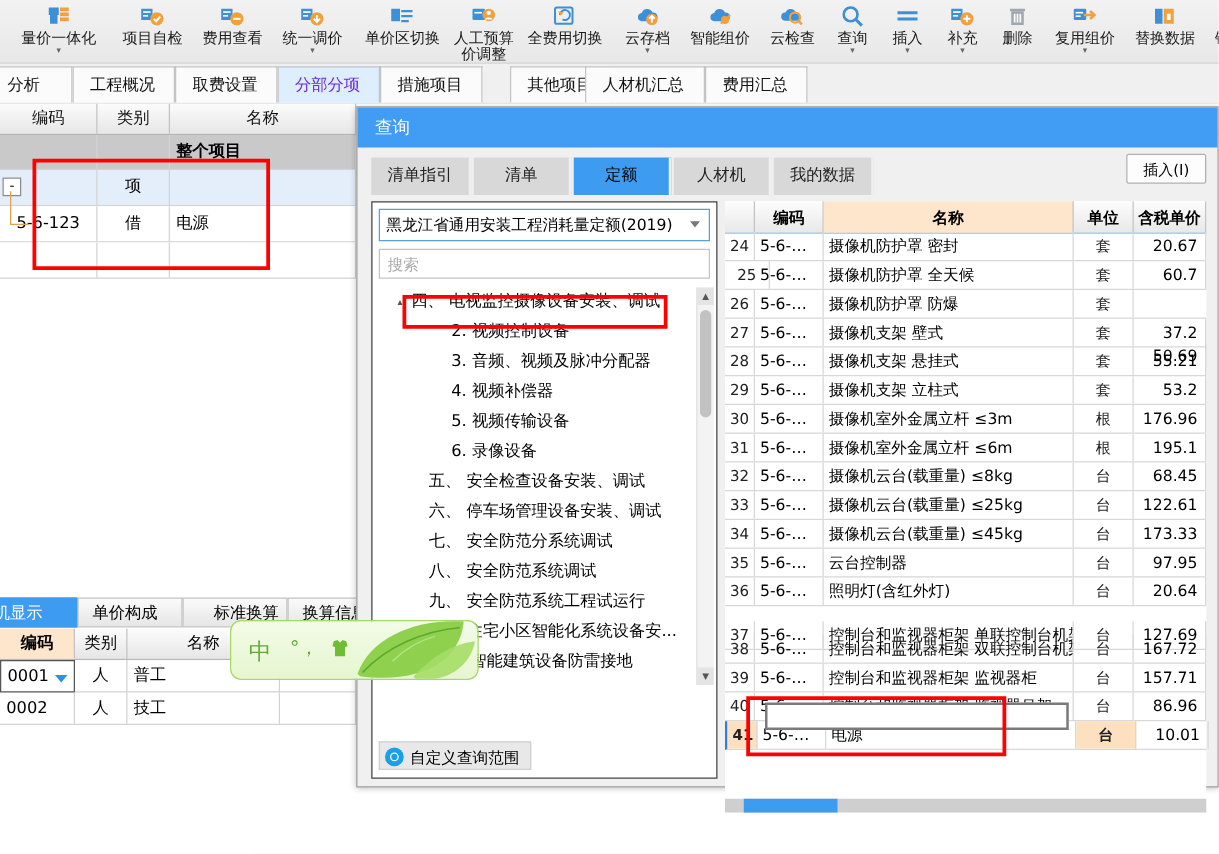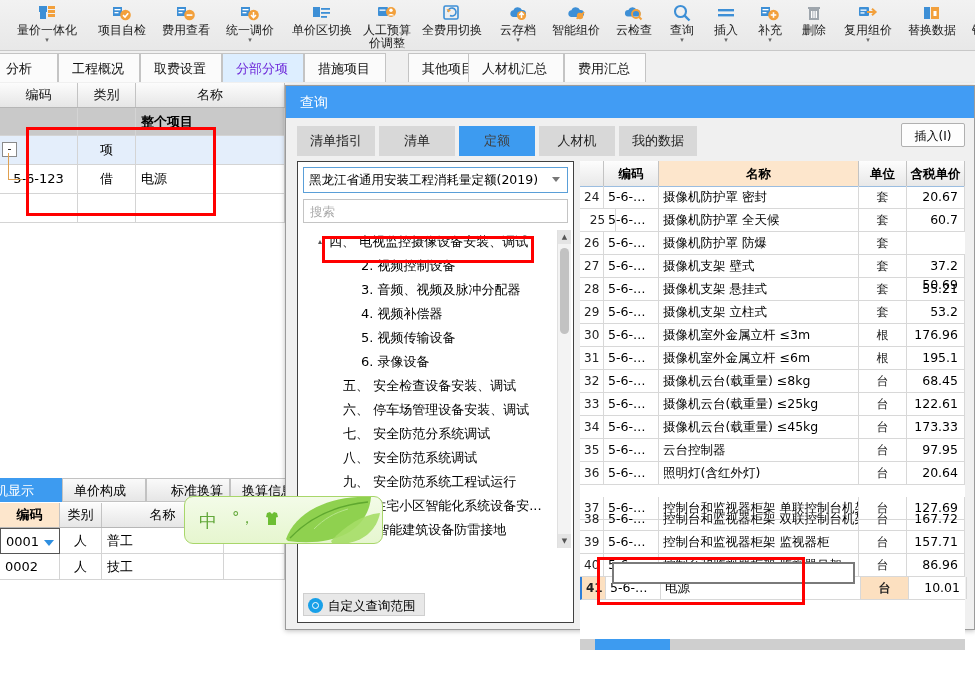--- a/index.html
+++ b/index.html
@@ -48,21 +48,21 @@
 
   
   .dlg{position:absolute;left:285px;top:85px;width:690px;height:545px;background:#f0f0f0;
     border:1px solid #9b9b9b;box-sizing:border-box;box-shadow:0 1px 5px rgba(0,0,0,.25);z-index:30;}
   .dlg-title{height:32px;background:#419cf4;color:#fff;font-size:14px;line-height:32px;padding-left:14px;}
   .dlg-body{position:absolute;left:0;top:32px;width:100%;height:513px;}
 
   .dtabs{position:absolute;left:11px;top:8px;height:30px;}
   .dtab{position:absolute;top:0;height:30px;line-height:30px;text-align:center;font-size:13px;
     background:#d8d8d8;color:#222;box-sizing:border-box;border-right:2px solid #f0f0f0;}
-  .dtab.sel{background:#3d9bf0;color:#404040;}
+  .dtab.sel{background:#3d9bf0;color:#000000;}
   .ins-btn{position:absolute;right:9px;top:5px;width:64px;height:24px;line-height:24px;text-align:center;
     font-size:12px;background:#fdfdfd;border:1px solid #b0b0b0;border-radius:2px;box-sizing:border-box;}
 
   .leftpane{position:absolute;left:11px;top:43px;width:277px;height:462px;background:#fff;border:1px solid #404040;box-sizing:border-box;}
   .combo{position:absolute;left:5px;top:5px;width:265px;height:26px;border:1px solid #5a9fd8;background:#fff;box-sizing:border-box;}
   .combo span{position:absolute;left:5px;top:4px;font-size:12.5px;white-space:nowrap;}
   .combo .car{position:absolute;right:7px;top:9px;width:0;height:0;border-left:4px solid transparent;border-right:4px solid transparent;border-top:5px solid #777;}
   .srch{position:absolute;left:5px;top:37px;width:265px;height:24px;border:1px solid #c4c4c4;background:#fff;box-sizing:border-box;}
   .srch span{position:absolute;left:6px;top:4px;font-size:12.5px;color:#aaa;}
   .tree{position:absolute;left:5px;top:68px;width:265px;height:318px;overflow:hidden;}

